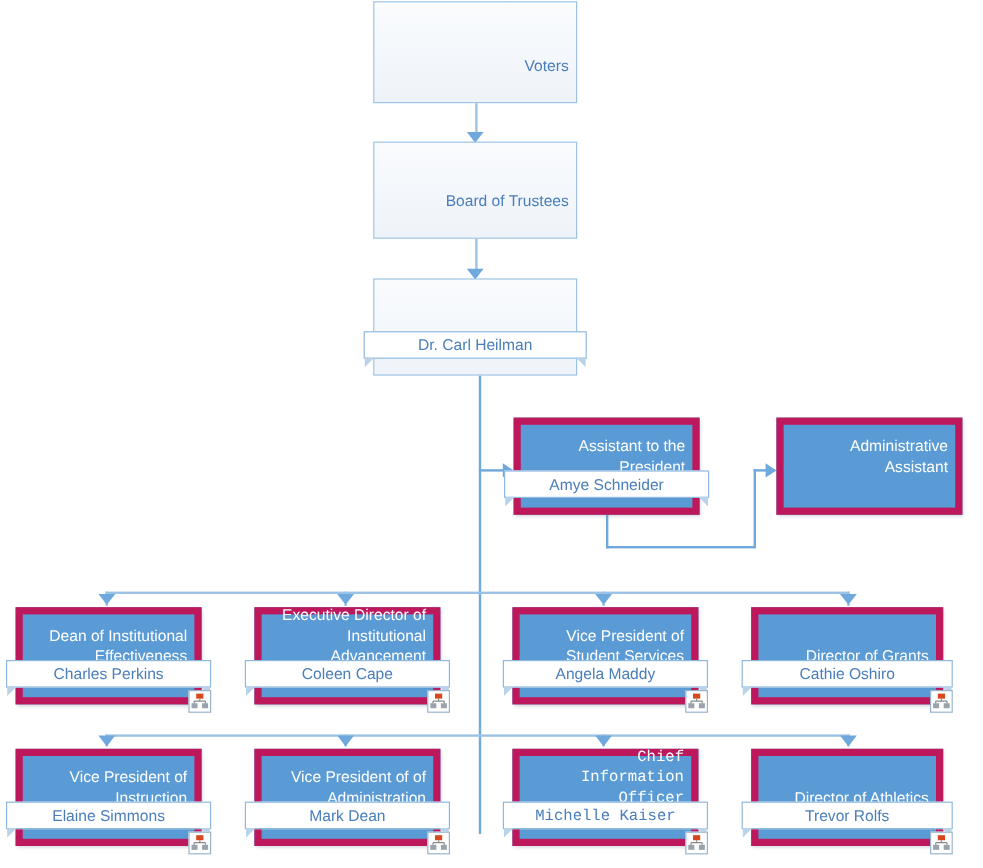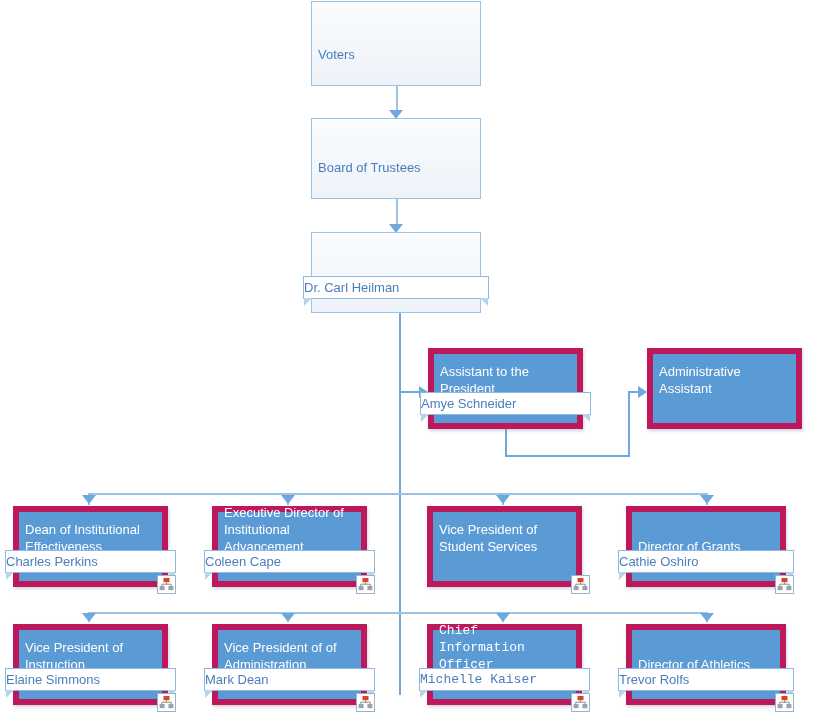--- a/index.html
+++ b/index.html
@@ -54,21 +54,21 @@
     width: 100%;
     height: 100%;
     box-sizing: border-box;
     display: flex;
     align-items: flex-end;
     justify-content: center;
   }
   .node-title {
     display: block;
     width: 100%;
-    text-align: left;
+    text-align: right;
     line-height: 1.30;
     padding: 0 6px;
     box-sizing: border-box;
     white-space: pre-line;
   }
 
   
   .node.pale .node-body {
     background: linear-gradient(to bottom, #FAFCFE 0%, #EEF3F9 100%);
     border: 1px solid #9CC3E5;
@@ -95,21 +95,21 @@
   .banner {
     position: absolute;
     left: -8px;
     right: -8px;
     bottom: 14px;
     height: 23px;
     background: #FFFFFF;
     border: 1px solid #8FB8DE;
     display: flex;
     align-items: center;
-    justify-content: flex-start;
+    justify-content: center;
     box-sizing: border-box;
     z-index: 3;
   }
   .banner-text {
     color: #4A7EBB;
     font-size: 13px;
     line-height: 1;
     white-space: nowrap;
   }
   
@@ -260,20 +260,23 @@
         <rect x="10.4" y="10" width="5" height="4.2" fill="#9AA3AC"></rect>
       </svg>
     </span>
   </div>
 
   <div class="node filled" style="left:427px; top:506px; width:155px; height:81px;">
     <div class="node-body">
       <span class="node-title">Vice President of
 Student Services</span>
     </div>
+    <div class="banner">
+      <span class="banner-text">Angela Maddy</span>
+    </div>
     <span class="sub-icon">
       <svg width="17" height="17" viewBox="0 0 17 17" aria-hidden="true">
         <rect x="5.5" y="2" width="6" height="4.2" fill="#D9471F"></rect>
         <path d="M8.5 6.2 V8.2 M3.8 8.2 H13.2 M3.8 8.2 V10 M13.2 8.2 V10" stroke="#8A8A8A" stroke-width="1" fill="none"></path>
         <rect x="1.6" y="10" width="5" height="4.2" fill="#9AA3AC"></rect>
         <rect x="10.4" y="10" width="5" height="4.2" fill="#9AA3AC"></rect>
       </svg>
     </span>
   </div>
 

